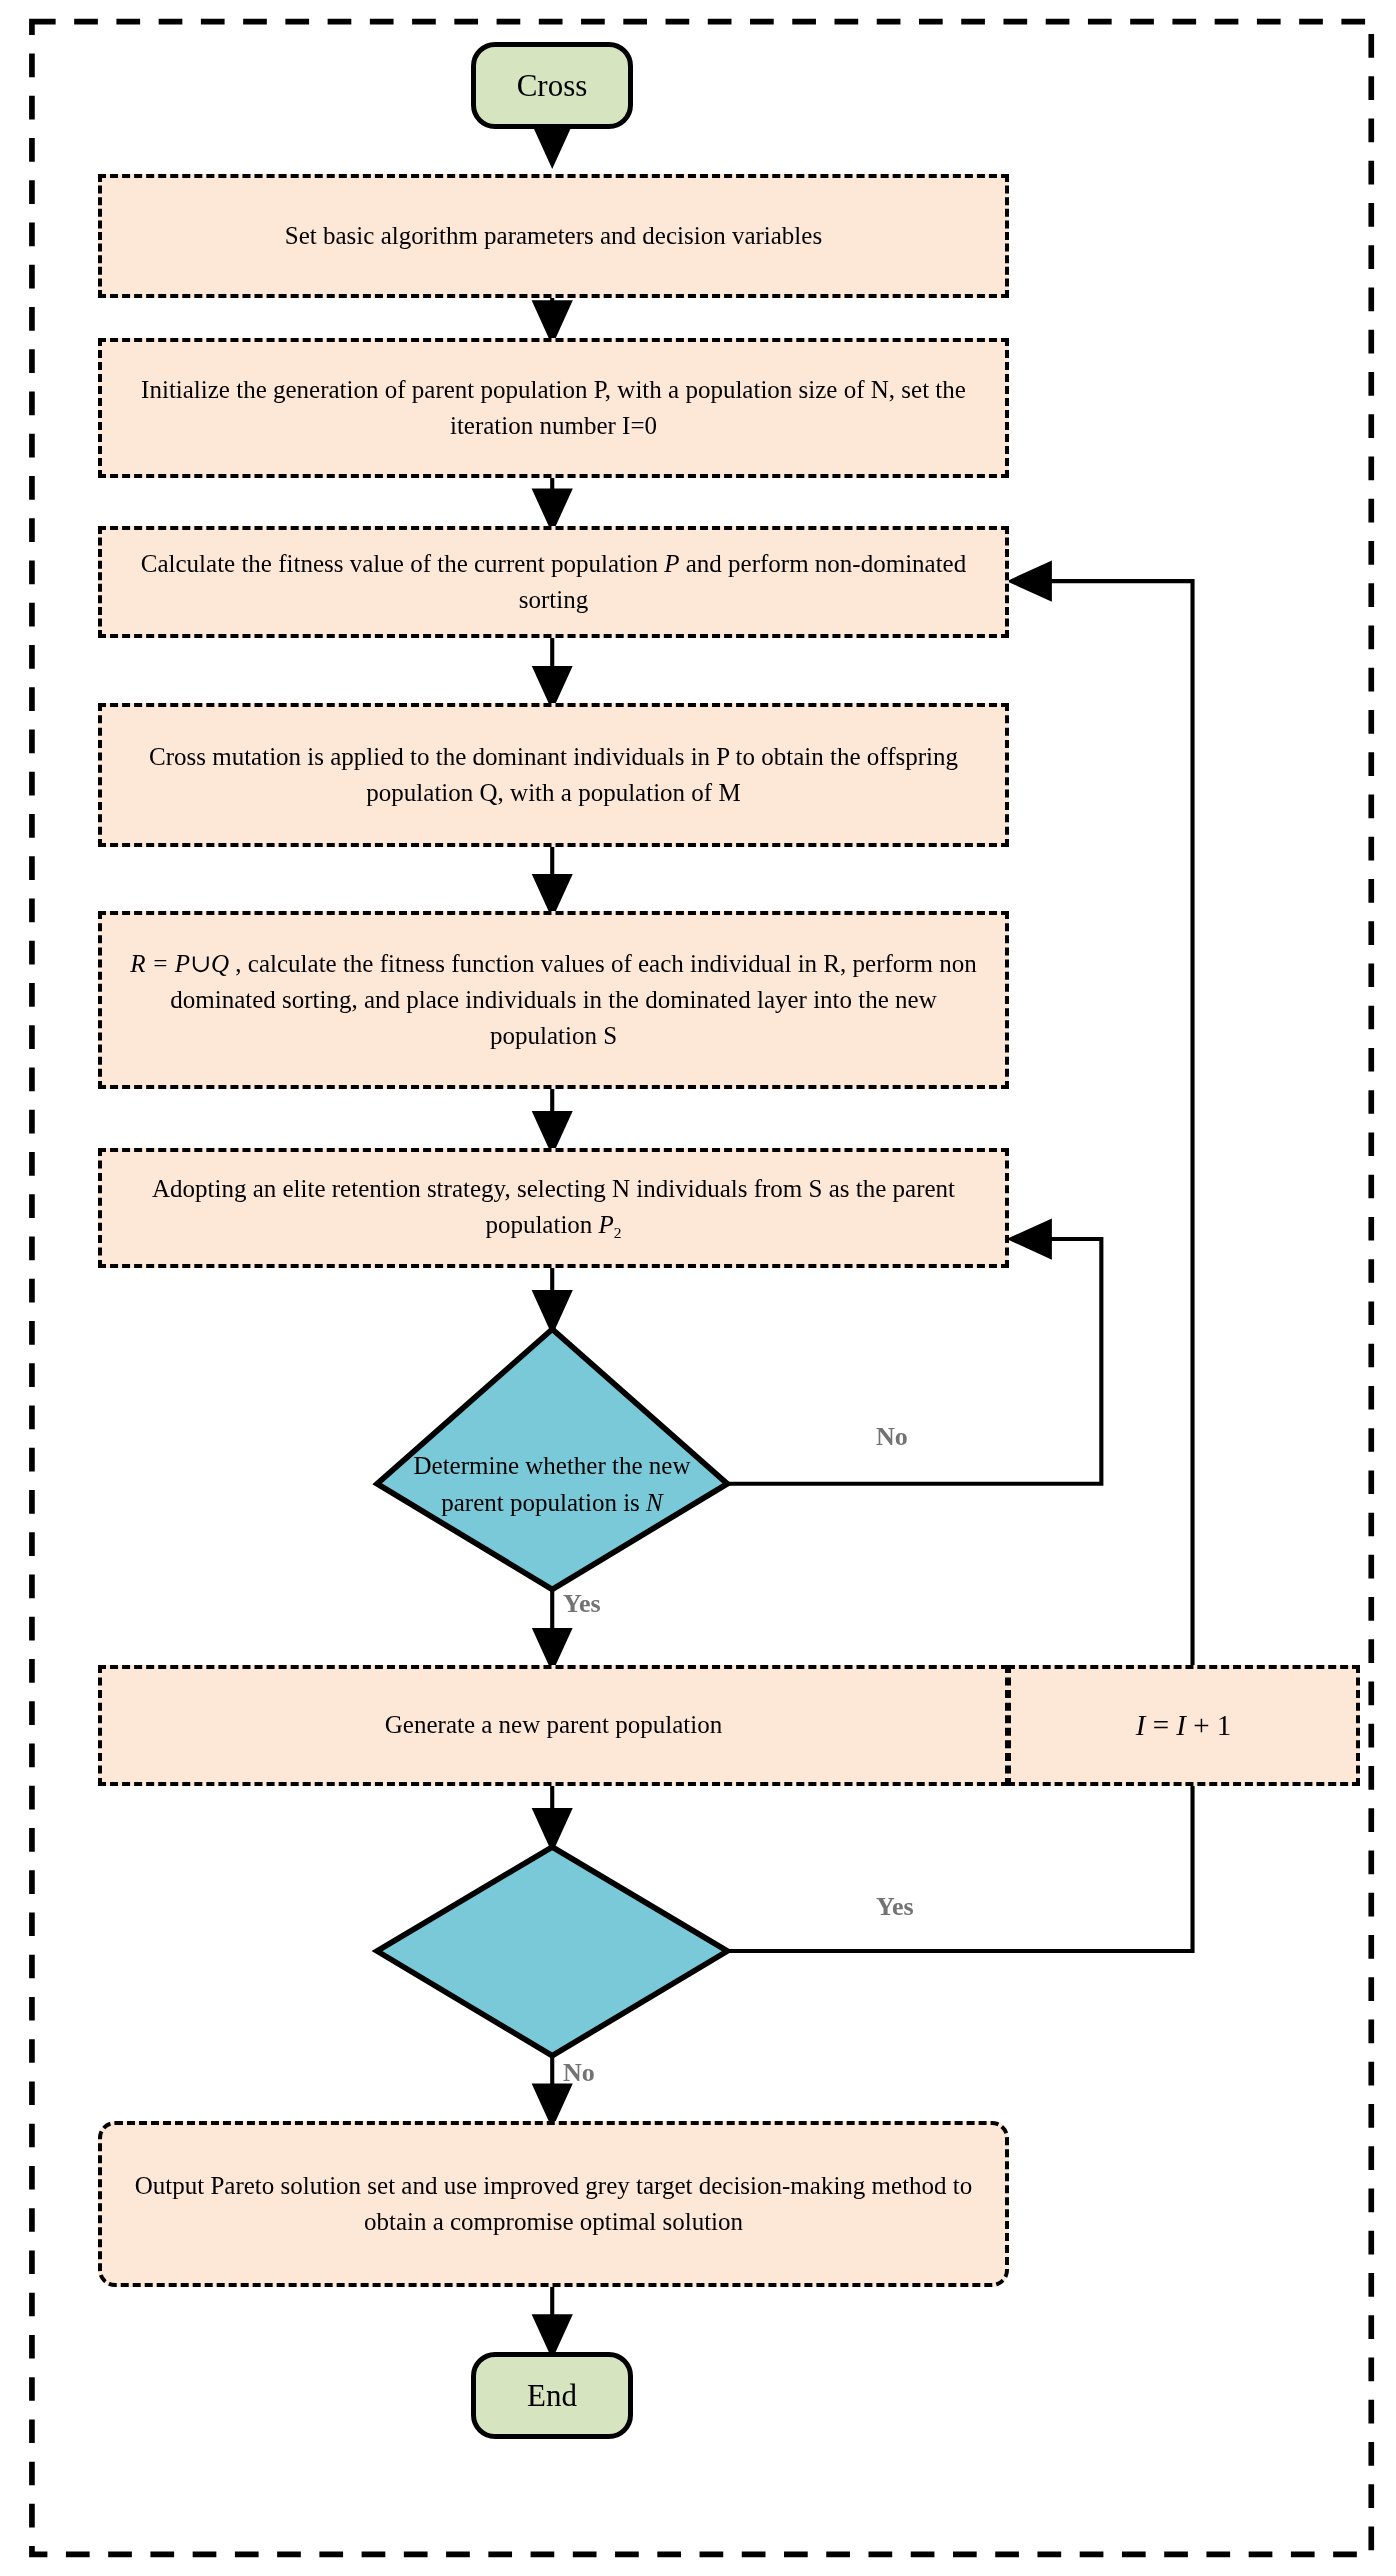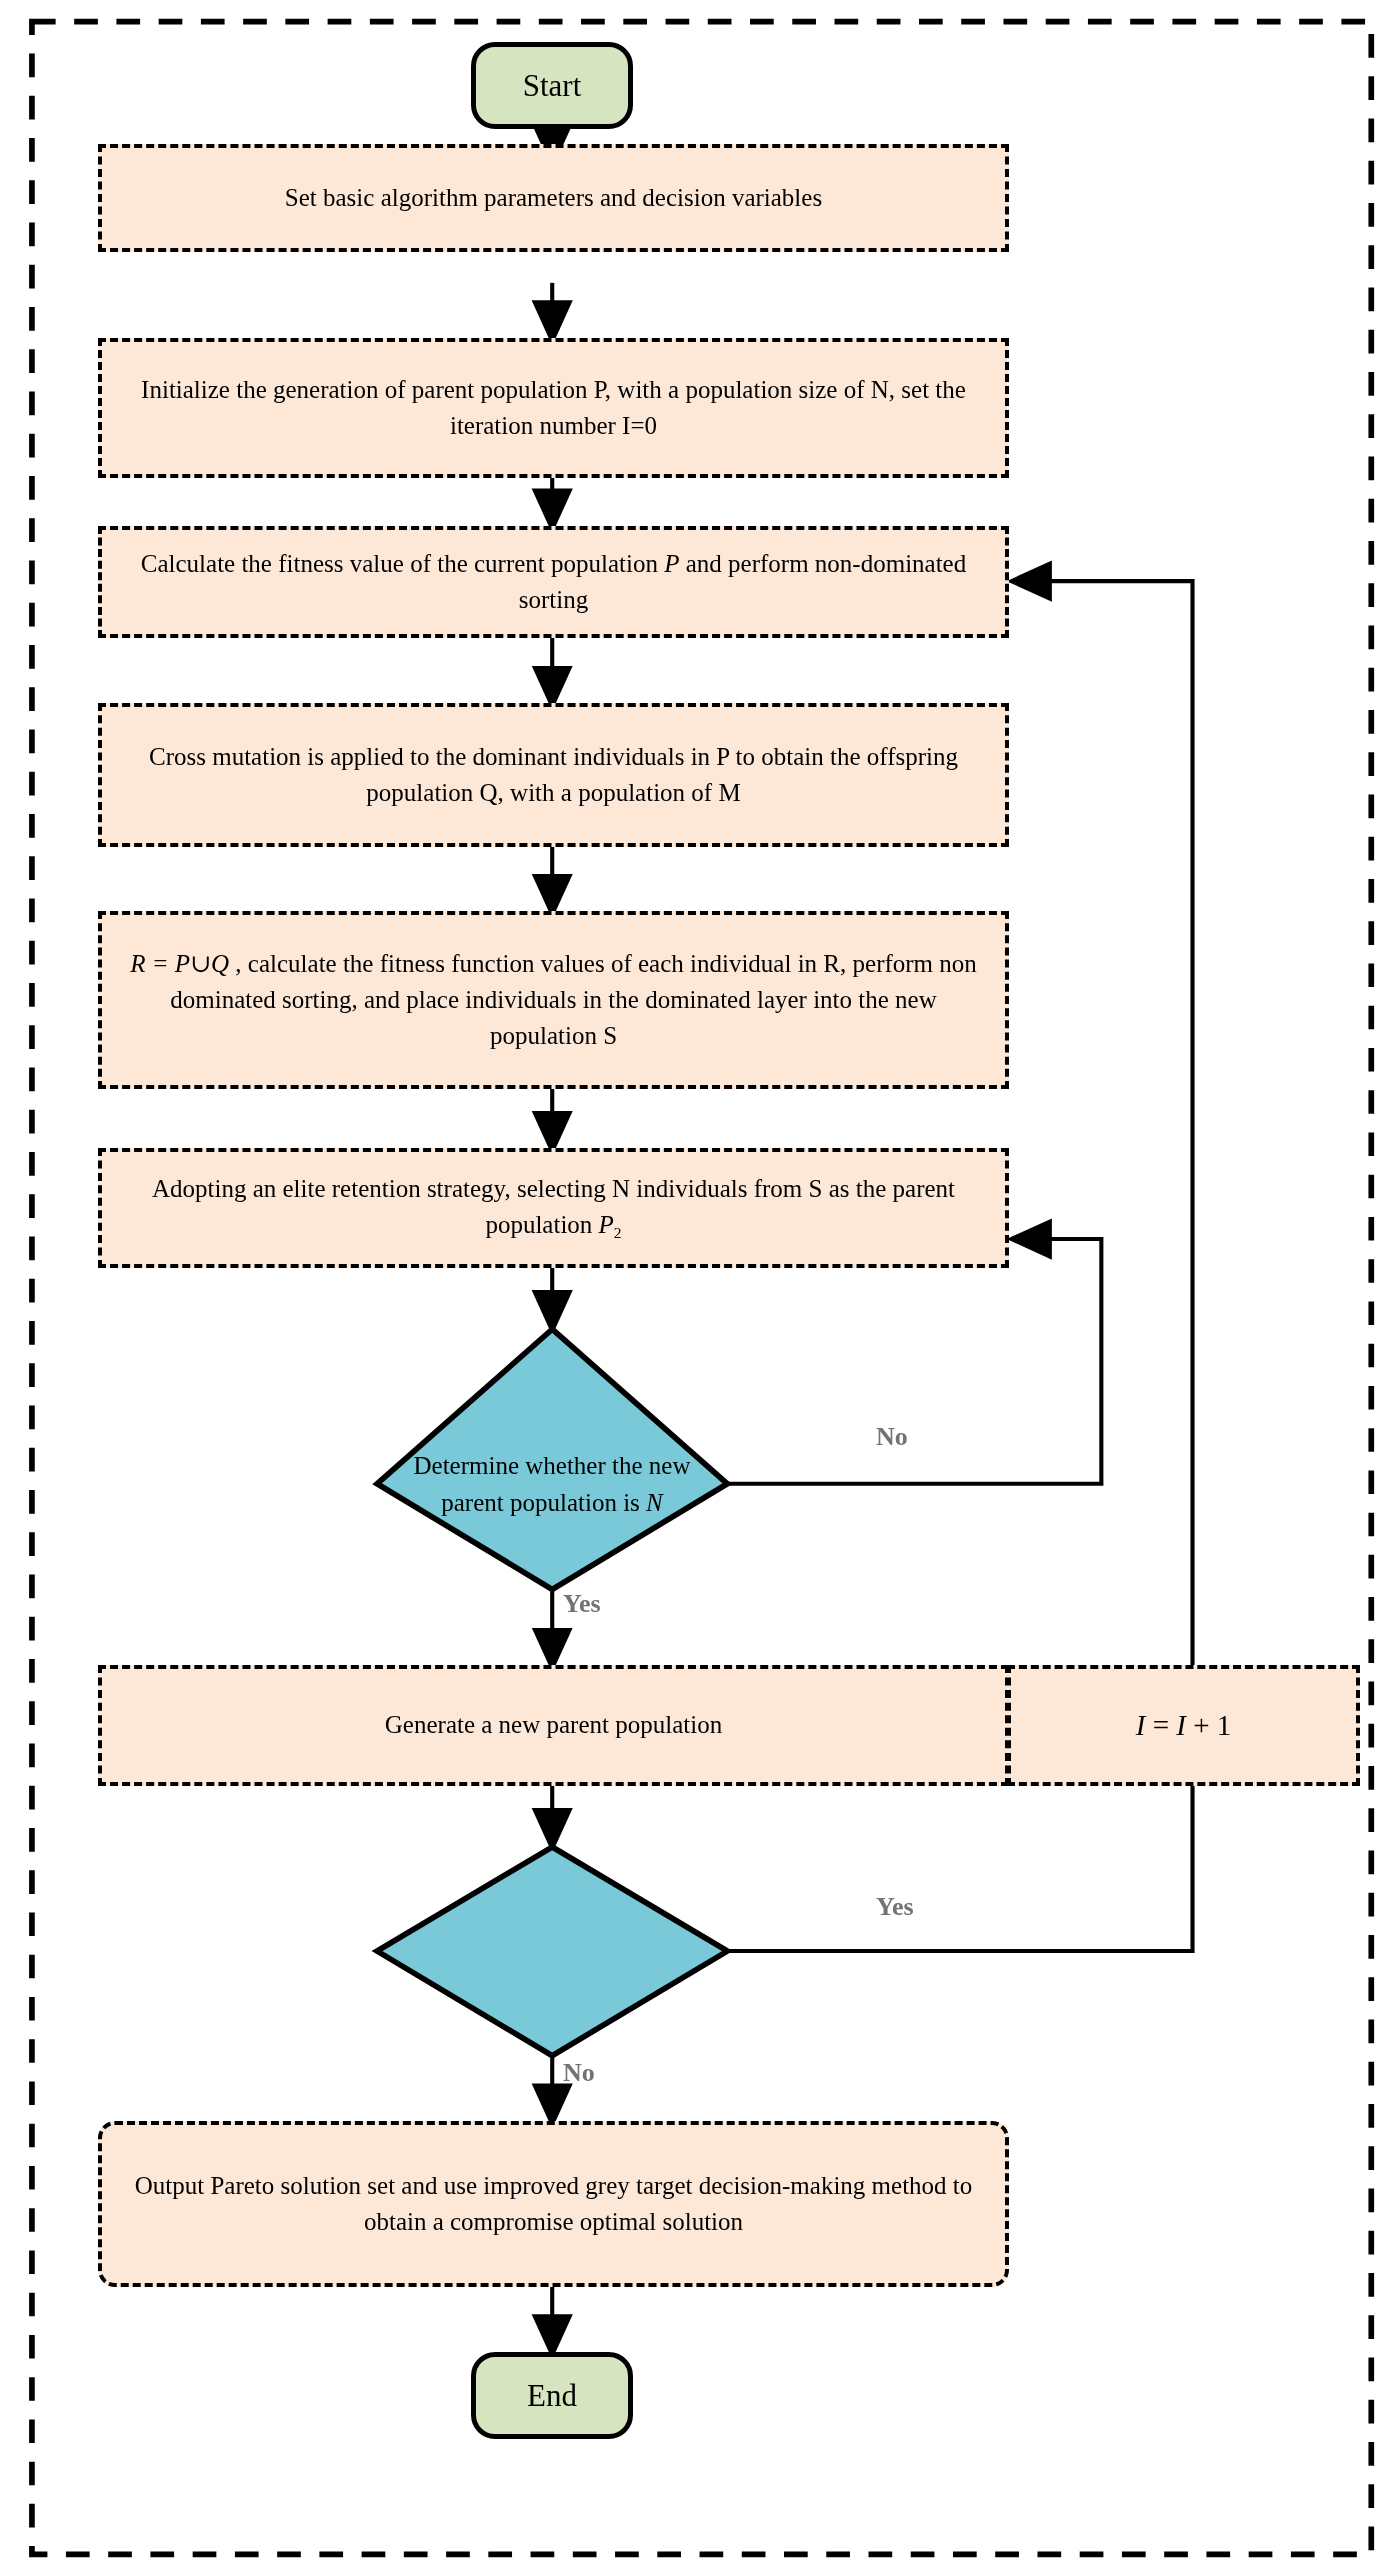--- a/index.html
+++ b/index.html
@@ -68,24 +68,24 @@
 
       <path d="M1412,3787 L2315,3787 L2315,1128 L1966,1128"></path>
     </g>
 
     <polygon points="1072,2580 1412,2880 1072,3085 732,2880" fill="#79C9D8" stroke="#000" stroke-width="11"></polygon>
 
     <polygon points="1072,3585 1412,3787 1072,3990 732,3787" fill="#79C9D8" stroke="#000" stroke-width="11"></polygon>
   </svg>
 
   <div class="node term" style="left:471px;top:42px;width:162px;height:87px;">
-    <span class="txt">Start</span>
+    <span class="txt">Cross</span>
   </div>
 
-  <div class="node proc" style="left:98px;top:144px;width:911px;height:108px;">
+  <div class="node proc" style="left:98px;top:174px;width:911px;height:124px;">
     <span class="txt">Set basic algorithm parameters and decision variables</span>
   </div>
 
   <div class="node proc" style="left:98px;top:338px;width:911px;height:140px;text-align:center;">
     <span class="txt">Initialize the generation of parent population P, with a population size of N, set the iteration number I=0</span>
   </div>
 
   <div class="node proc" style="left:98px;top:526px;width:911px;height:112px;">
     <span class="txt"><span>Calculate the fitness value of the current population </span><i class="v">P</i><span> and perform non-dominated sorting</span></span>
   </div>

